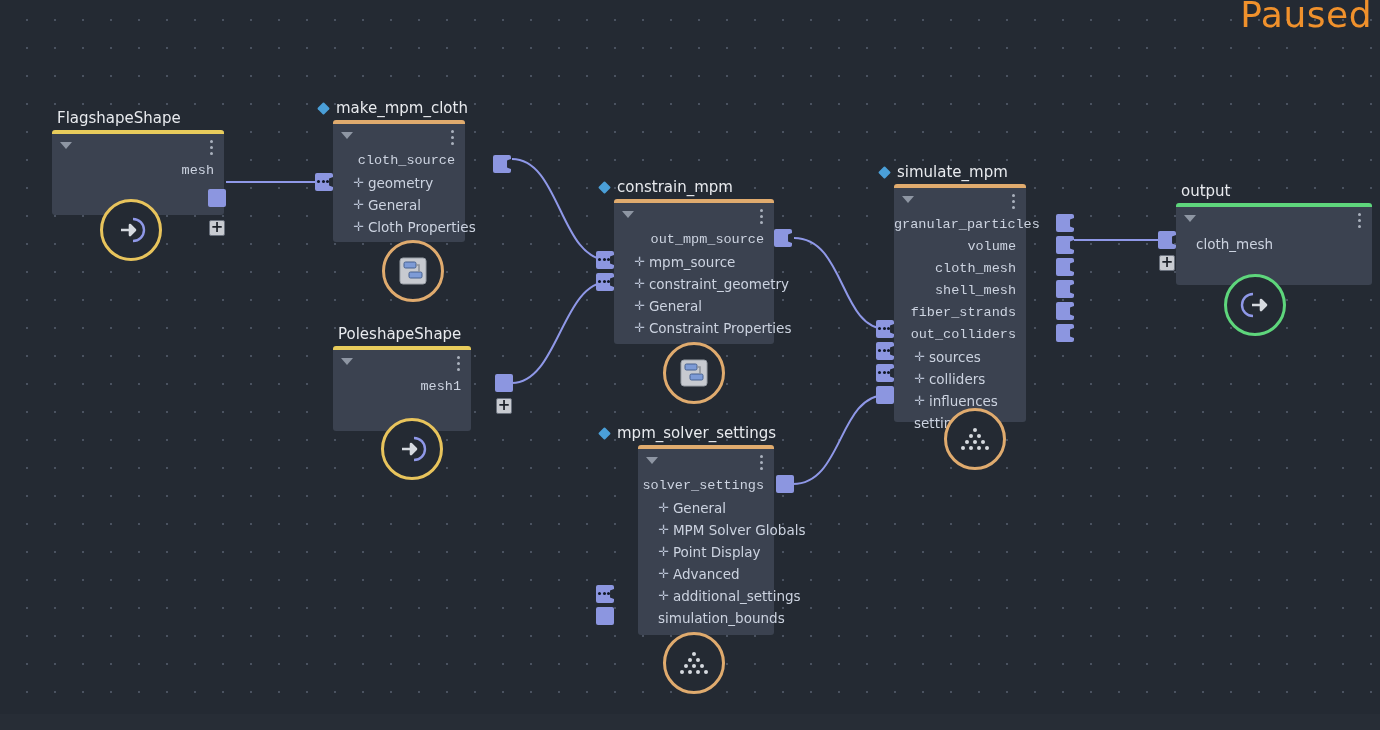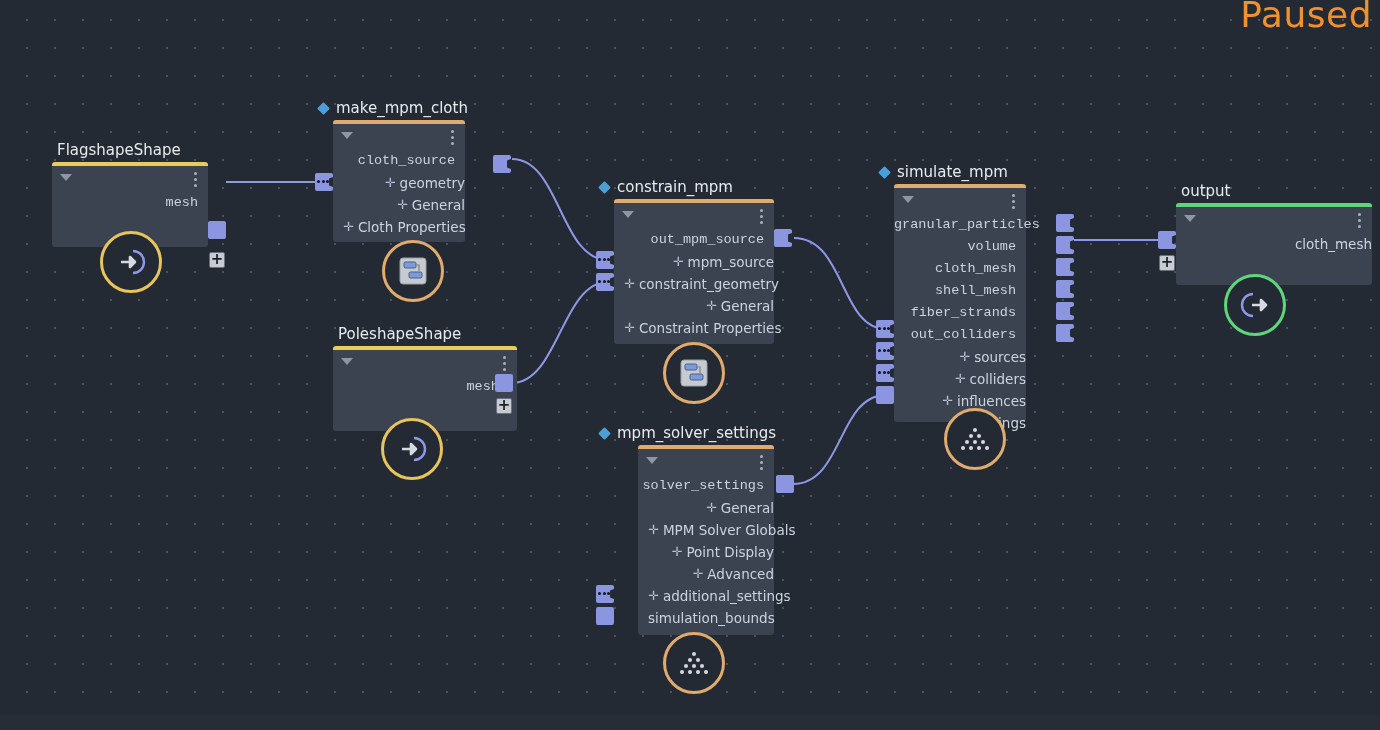--- a/index.html
+++ b/index.html
@@ -91,21 +91,21 @@
   
   .row {
     position: relative;
     height: 22px;
     line-height: 22px;
     font-size: 13.5px;
     color: #ccd3e0;
     white-space: nowrap;
   }
   .row.out { text-align: right; padding-right: 10px; font-family: Liberation Mono, monospace; }
-  .row.in  { text-align: right;  padding-left: 10px; }
+  .row.in  { text-align: left;  padding-left: 20px; }
   .plusmark {
     color: #b9c2d4; font-size: 13px; margin-right: 4px;
     display: inline-block; transform: translateY(-1px);
   }
 
   
   .port { position: absolute; width: 18px; height: 18px; }
   .port-plain {
     width: 18px; height: 18px;
     background: #8c96e0;
@@ -171,21 +171,21 @@
       <path d="M 512,383 C 558,383 562,282 608,282"></path>
 
       <path d="M 794,238 C 845,238 840,329 886,329"></path>
 
       <path d="M 793,484 C 843,484 838,395 886,395"></path>
 
       <path d="M 1074,240 L 1166,240"></path>
     </g>
   </svg>
 
-  <div class="node" style="left:52px; top:162px; width:156px;">
+  <div class="node" style="left:52px; top:130px; width:172px;">
     <div class="node-title">
       <span class="title-diamond hidden"></span>
       <span>FlagshapeShape</span>
     </div>
     <div class="node-body accent-yellow" style="height:85px;">
       <div class="node-topbar">
         <span class="caret"></span>
         <span class="kebab">
             <i></i>
             <i></i>
@@ -250,21 +250,21 @@
     <div class="badge orange" style="left:49px; top:120px;">
       <svg width="28" height="28" viewBox="0 0 28 28">
         <rect x="1" y="1" width="26" height="26" rx="3" fill="#c7cad0" stroke="#9aa0a8"></rect>
         <rect x="5" y="5" width="12" height="6" rx="1.5" fill="#7d9bd6" stroke="#46608f"></rect>
         <rect x="10" y="15" width="13" height="6" rx="1.5" fill="#7d9bd6" stroke="#46608f"></rect>
         <path d="M17 8 L20 8 L20 15" fill="none" stroke="#8e939b" stroke-width="1.6"></path>
       </svg>
     </div>
   </div>
 
-  <div class="node" style="left:333px; top:346px; width:184px;">
+  <div class="node" style="left:333px; top:346px; width:138px;">
     <div class="node-title">
       <span class="title-diamond hidden"></span>
       <span>PoleshapeShape</span>
     </div>
     <div class="node-body accent-yellow" style="height:85px;">
       <div class="node-topbar">
         <span class="caret"></span>
         <span class="kebab">
             <i></i>
             <i></i>

